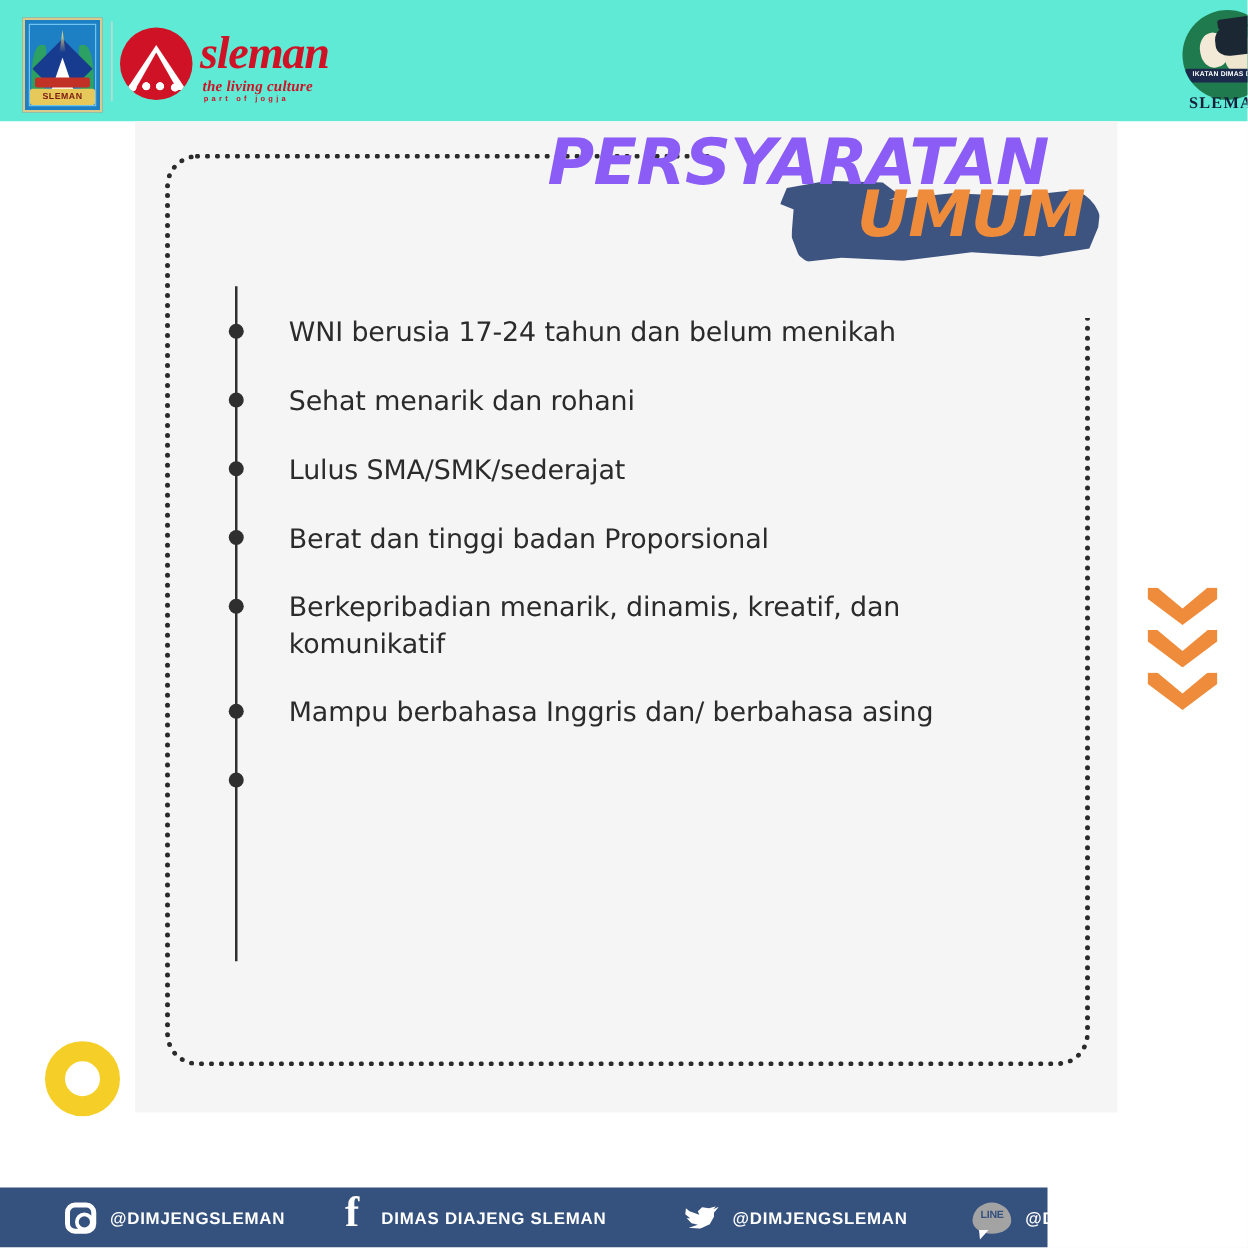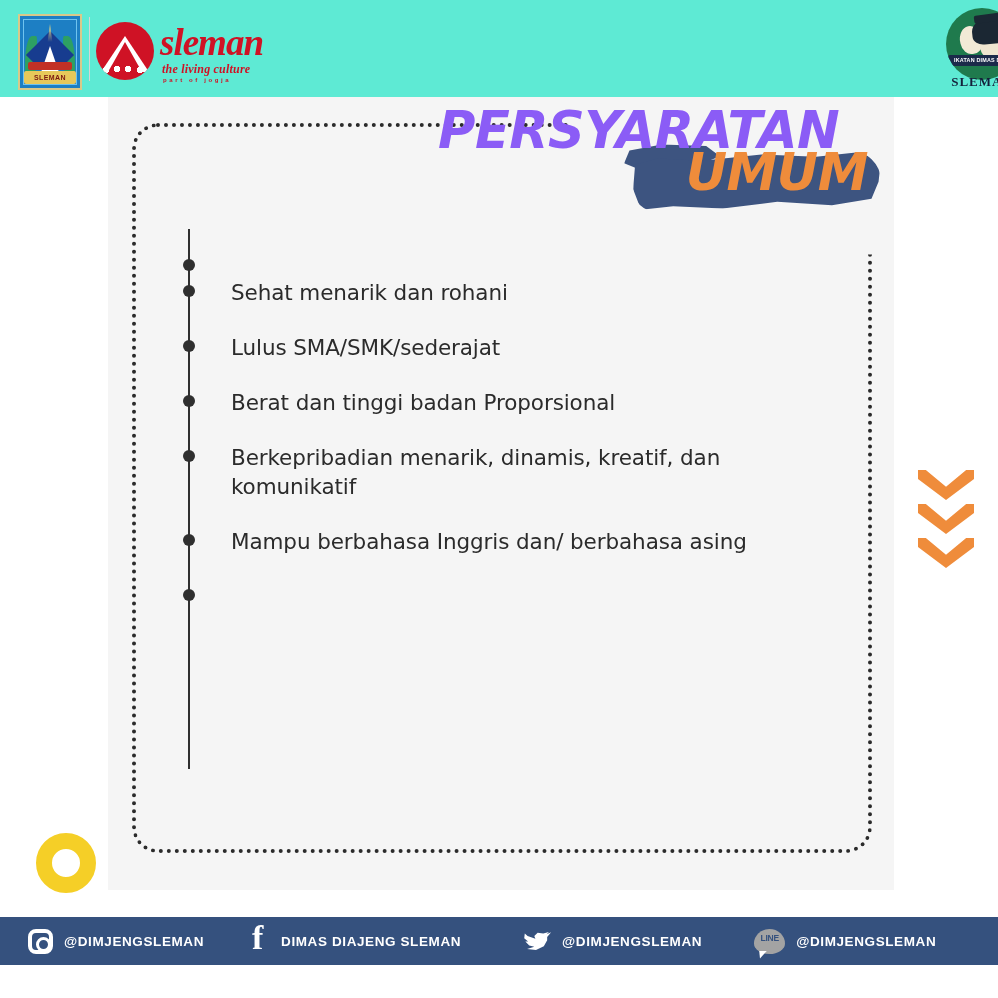--- a/index.html
+++ b/index.html
@@ -277,25 +277,26 @@
     left:36px; top:833px;
     width:60px; height:60px;
     border-radius:50%;
     border:16px solid #f5cf27;
     box-sizing:border-box;
   }
 
   
   .footer {
     position:absolute;
-    left:0; top:917px;
-    width:998px; height:48px;
+    left:0; top:950px;
+    width:814px; height:48px;
     background:#35517e;
     display:flex;
     align-items:center;
+    padding-left:24px;
   }
   .social {
     display:flex;
     align-items:center;
     gap:11px;
     color:#ffffff;
     font-size:13.5px;
     font-weight:bold;
     letter-spacing:.6px;
     font-family:"Liberation Sans", sans-serif;
@@ -410,20 +411,21 @@
     <div class="brush"></div>
     <div class="t-line1">PERSYARATAN</div>
     <div class="t-line2">UMUM</div>
   </div>
 
   <div class="list">
     <div class="timeline"></div>
 
     <div class="item">
       <span class="bullet"></span>
+      <span class="item-text">WNI berusia 17-24 tahun dan belum menikah</span>
     </div>
     <div class="item">
       <span class="bullet"></span>
       <span class="item-text">Sehat menarik dan rohani</span>
     </div>
     <div class="item">
       <span class="bullet"></span>
       <span class="item-text">Lulus SMA/SMK/sederajat</span>
     </div>
     <div class="item">

